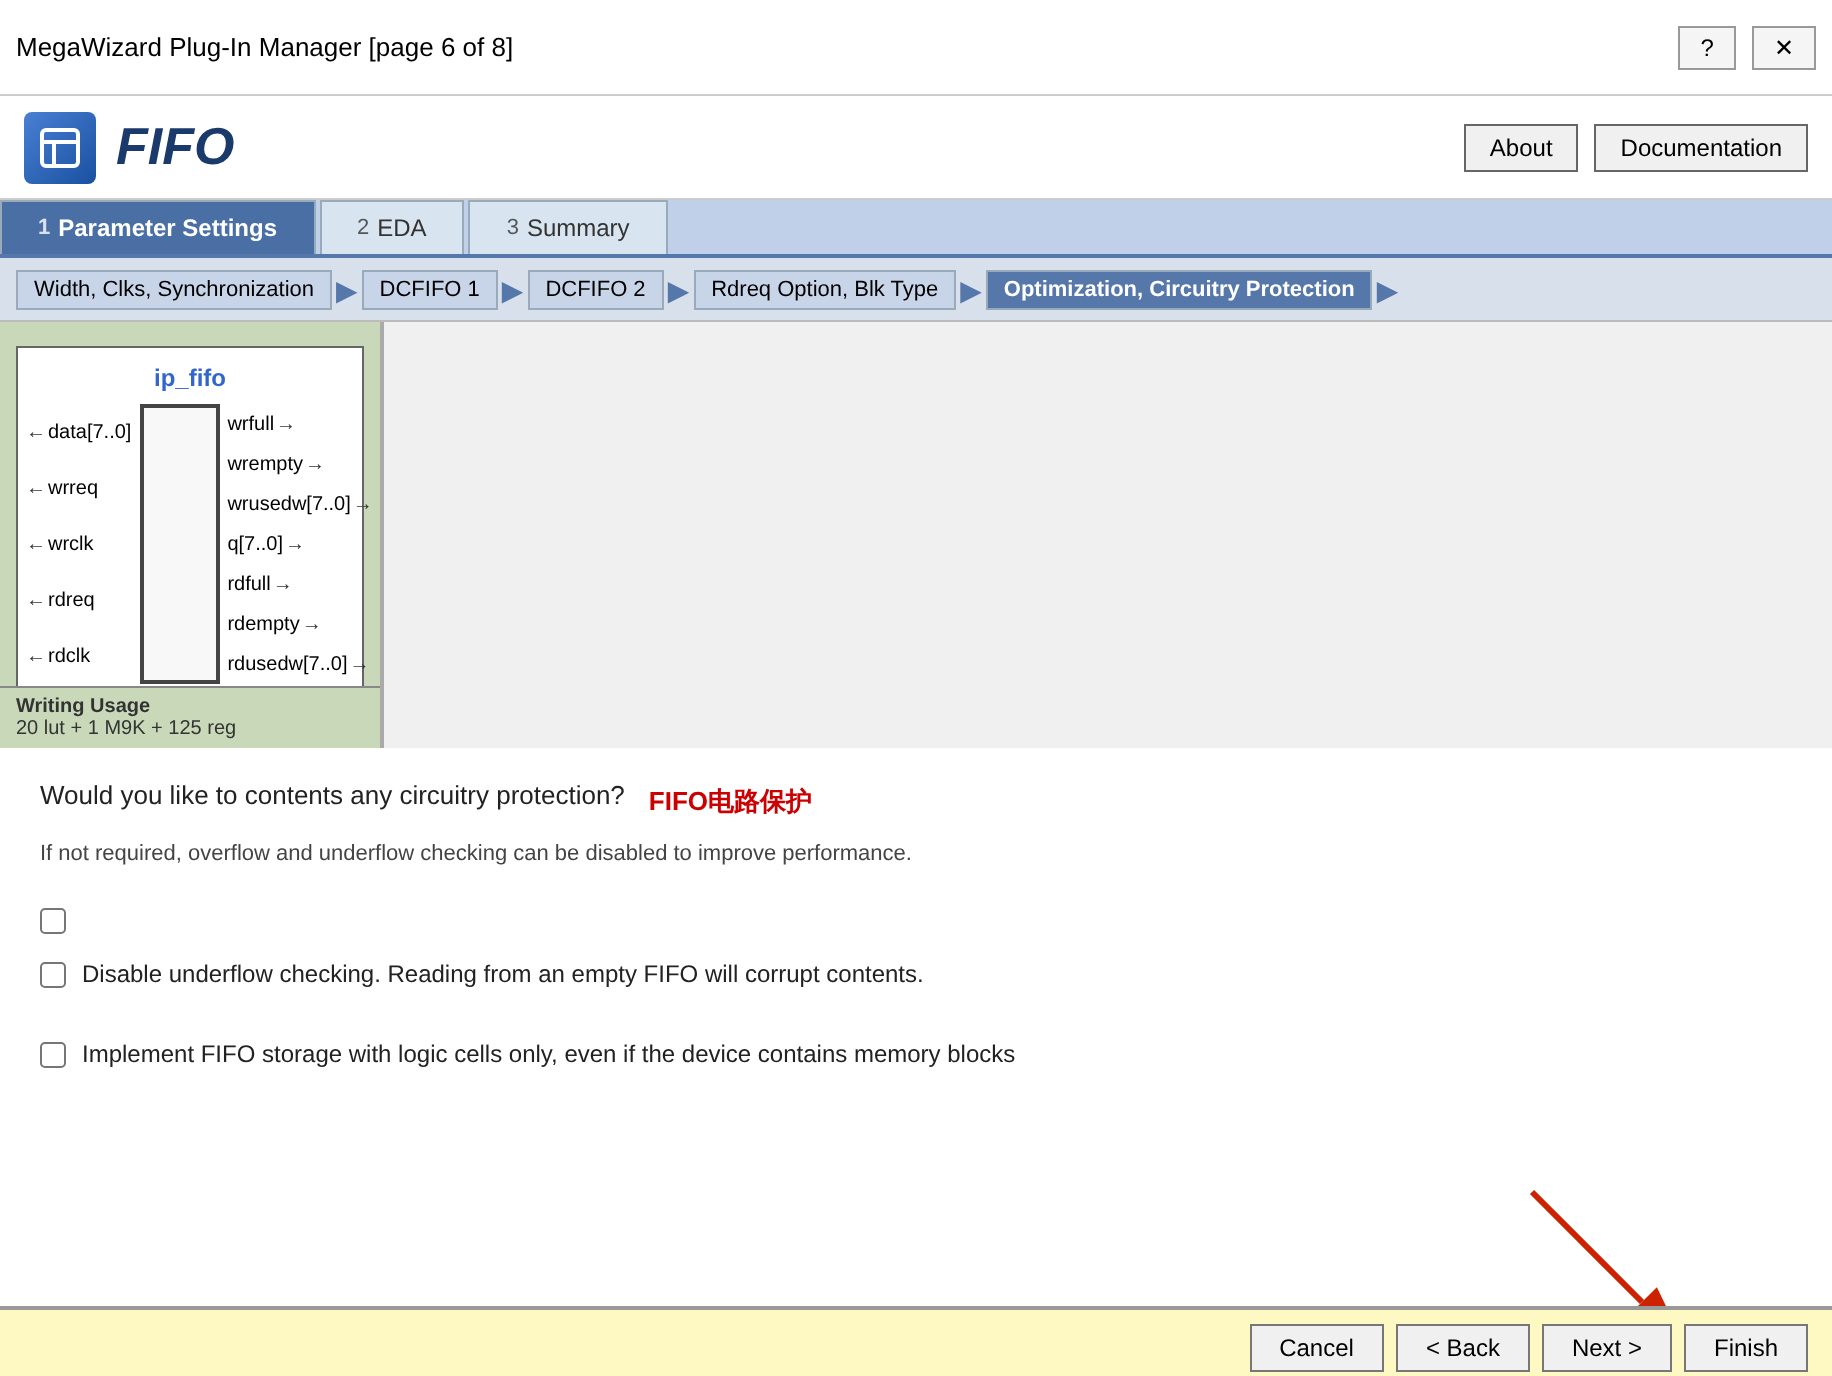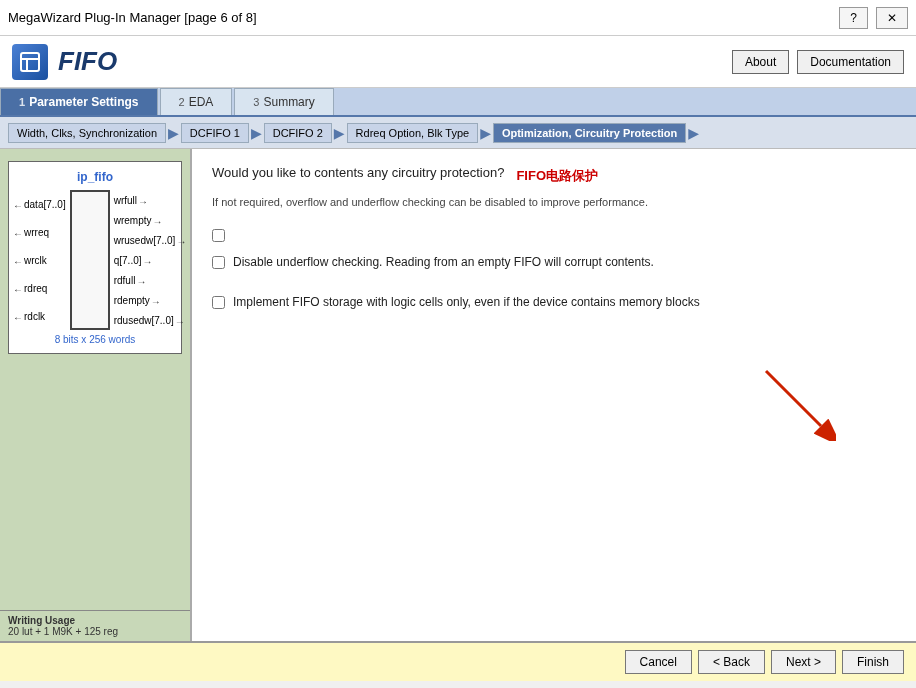--- a/index.html
+++ b/index.html
@@ -6,21 +6,21 @@
     body { font-family: 'Segoe UI', Tahoma, Arial, sans-serif; font-size: 12px; background: #f0f0f0; width: 916px; height: 688px; overflow: hidden; }
 
     
     .titlebar {
       background: #fff;
       border-bottom: 1px solid #ccc;
       display: flex;
       align-items: center;
       justify-content: space-between;
       padding: 4px 8px;
-      height: 36px;
+      height: 48px;
     }
     .titlebar-left {
       display: flex;
       align-items: center;
       gap: 8px;
       font-size: 13px;
       font-weight: 500;
     }
     .titlebar-right {
       display: flex; align-items: center; gap: 8px;
@@ -121,20 +121,21 @@
     .breadcrumb-arrow {
       color: #5577aa;
       font-size: 14px;
       margin: 0 2px;
     }
 
     
     .main {
       display: flex;
       height: calc(688px - 36px - 52px - 36px - 32px - 40px);
+      flex-direction: column;
       
     }
 
     
     .left-panel {
       width: 192px;
       background: #c8d8b8;
       border-right: 2px solid #aaa;
       padding: 8px;
       position: relative;

